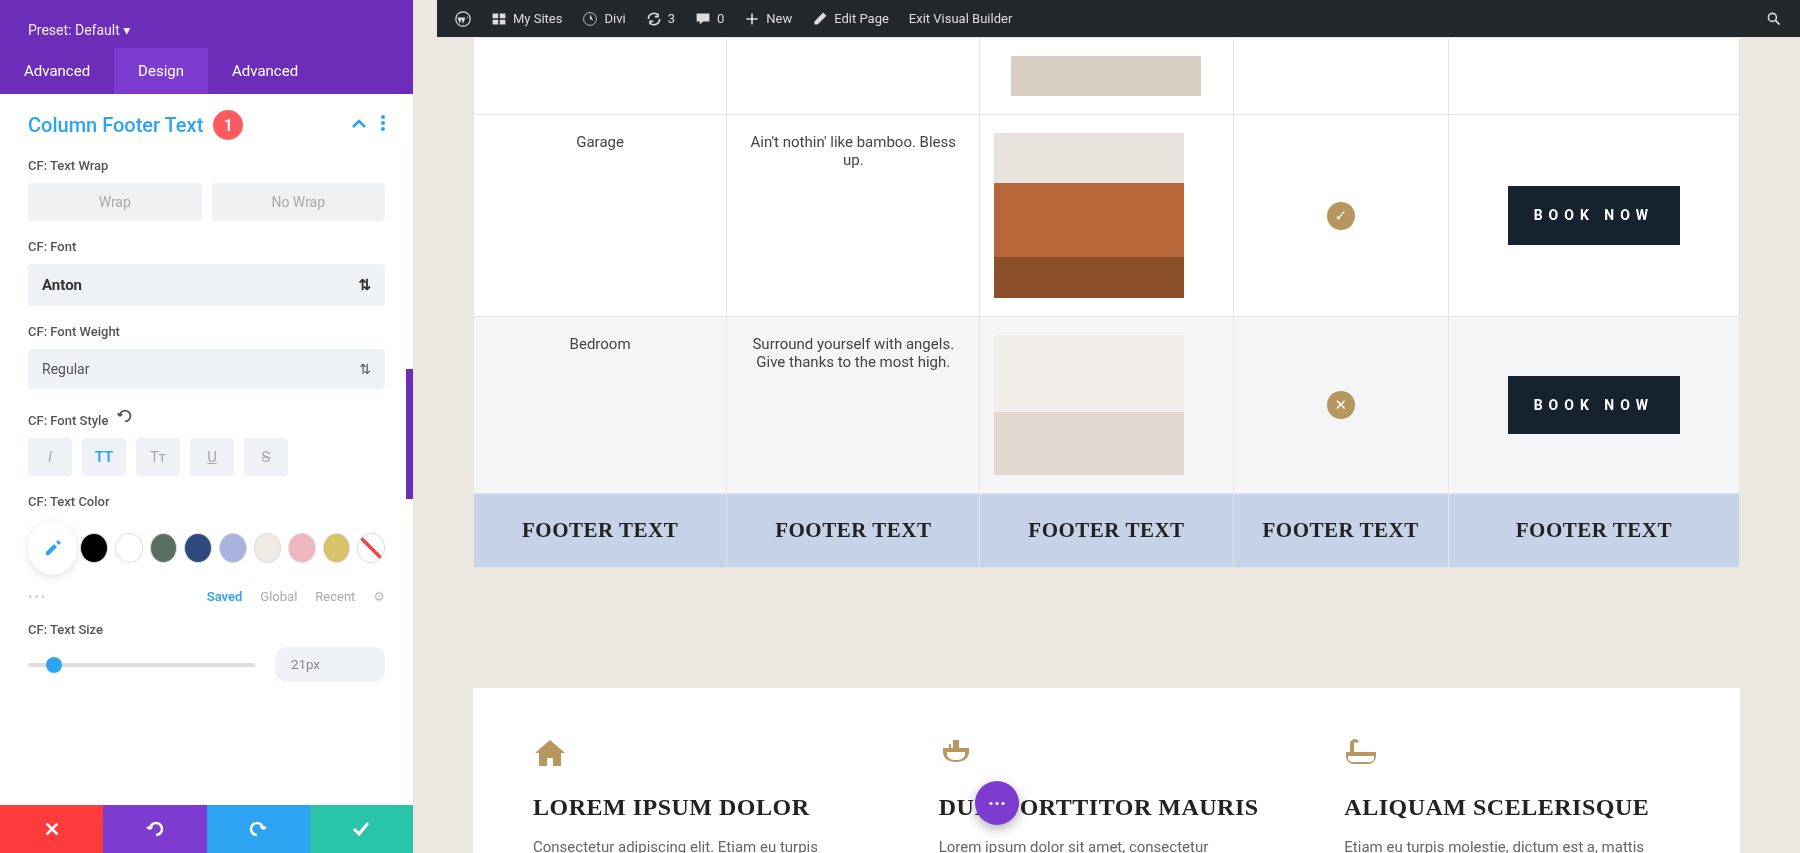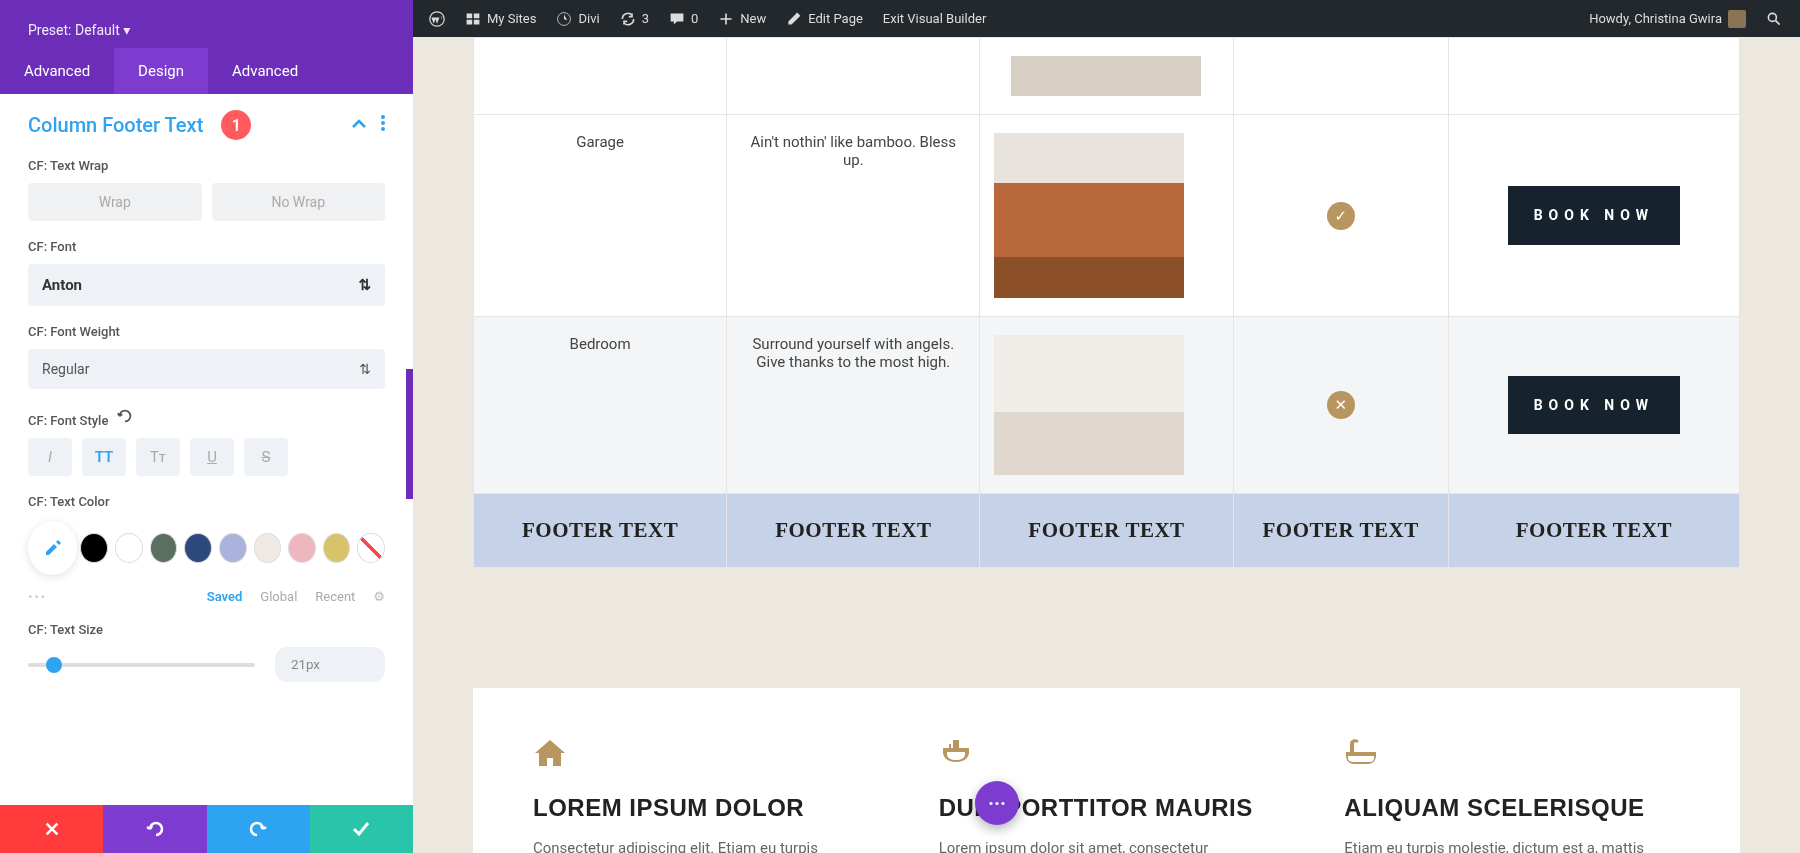--- a/index.html
+++ b/index.html
@@ -1,33 +1,33 @@
 <!DOCTYPE html>
 <html><head>
 <meta charset="utf-8">
 <style>
 *{box-sizing:border-box;margin:0;padding:0;font-family:-apple-system,BlinkMacSystemFont,"Segoe UI",Roboto,sans-serif}
 body{background:#ede8df;overflow:hidden;width:1800px;height:853px;position:relative}
 
-.admin-bar{position:absolute;top:0;left:411px;right:0;height:37px;background:#23282d;color:#ddd;display:flex;align-items:center;font-size:13px;padding:0 8px}
+.admin-bar{position:absolute;top:0;left:437px;right:0;height:37px;background:#23282d;color:#ddd;display:flex;align-items:center;font-size:13px;padding:0 8px}
 .admin-bar .item{display:flex;align-items:center;gap:6px;padding:0 10px;cursor:pointer;height:100%}
 .admin-bar .spacer{flex:1}
 .admin-bar .avatar{width:18px;height:18px;background:#8b7355;border-radius:2px}
 .ab-icon{width:16px;height:16px;display:inline-block}
 
 .panel{width:413px;height:100%;background:#fff;position:absolute;left:0;top:0;display:flex;flex-direction:column}
 .panel-header{background:#6c2eb9;color:#fff;padding:18px 28px 10px}
 .panel-title{font-size:22px;font-weight:600;display:flex;align-items:center;justify-content:space-between}
 .panel-title-icons{display:flex;gap:22px;font-size:15px}
 .preset{font-size:14px;margin-top:4px;opacity:.9}
 .tabs{display:flex;background:#6c2eb9}
 .tab{padding:14px 24px;color:#fff;font-size:15px;cursor:pointer}
 .tab.active{background:#7e3bd0}
 .panel-body{flex:1;overflow-y:auto;padding:16px 28px 20px;position:relative}
-.section-head{display:flex;align-items:center;gap:18px;margin-bottom:18px}
+.section-head{display:flex;align-items:center;gap:10px;margin-bottom:18px}
 .section-title{color:#2ea3f2;font-size:20px;font-weight:500}
 .badge{background:#ff5a5f;color:#fff;width:30px;height:30px;border-radius:50%;display:flex;align-items:center;justify-content:center;font-weight:600}
 .section-head-icons{margin-left:auto;display:flex;gap:14px;color:#2ea3f2}
 .field-label{font-size:13px;color:#555;margin:18px 0 10px;font-weight:500}
 .btn-group{display:flex;gap:10px}
 .btn-toggle{flex:1;background:#f0f1f3;border:none;padding:11px;border-radius:4px;color:#aaa;font-size:14px;cursor:pointer}
 .select{width:100%;background:#eef1f5;border:none;padding:12px 14px;border-radius:4px;font-size:14px;color:#555;display:flex;justify-content:space-between;align-items:center;cursor:pointer}
 .select.anton{font-family:Impact,sans-serif;font-weight:700;font-size:15px;color:#333}
 .style-btns{display:flex;gap:10px}
 .style-btn{width:44px;height:38px;background:#eef1f5;border:none;border-radius:4px;color:#aaa;font-size:15px;cursor:pointer;display:flex;align-items:center;justify-content:center}
@@ -52,21 +52,21 @@
 .table td.center{vertical-align:middle}
 .img-cell{width:190px;height:165px;background:#d4c8bb}
 .img-cell.img2{height:140px;background:#ece8e3}
 .check{width:28px;height:28px;border-radius:50%;background:#b8965f;display:inline-flex;align-items:center;justify-content:center;color:#fff}
 .cross{width:28px;height:28px;border-radius:50%;background:#b8965f;display:inline-flex;align-items:center;justify-content:center;color:#fff}
 .book-btn{background:#16232e;color:#fff;padding:18px 26px;font-size:14px;font-weight:700;letter-spacing:6px;line-height:1.6;display:inline-block}
 .footer-row td{background:#c5d2e8;font-family:Liberation Serif, serif;font-weight:700;font-size:21px;letter-spacing:.5px;color:#222;padding:24px}
 .blurbs{background:#fff;margin-top:120px;padding:50px 60px;display:flex;gap:70px}
 .blurb{flex:1}
 .blurb-icon{color:#b8965f;font-size:32px;margin-bottom:18px}
-.blurb h3{font-family:Liberation Sans, sans-serif;font-size:24px;letter-spacing:.5px;margin-bottom:14px;color:#222}
+.blurb h3{font-family:Liberation Serif, serif;font-size:24px;letter-spacing:.5px;margin-bottom:14px;color:#222}
 .blurb p{font-size:15px;color:#666;line-height:1.7}
 .fab{position:absolute;left:975px;bottom:28px;width:44px;height:44px;border-radius:50%;background:#7e3bd0;color:#fff;display:flex;align-items:center;justify-content:center;box-shadow:0 4px 12px rgba(0,0,0,.3);font-size:20px;font-weight:700}
 .reset-icon{display:inline-flex;width:18px;height:18px;margin-left:8px}
 .img-partial{height:40px;width:190px;background:#d8cfc4;margin:0 auto}
 </style>
 </head>
 <body>
 
 <div class="admin-bar">
   <div class="item">
@@ -109,24 +109,20 @@
   <div class="item">
       <svg class="ab-icon" viewBox="0 0 20 20" fill="currentColor">
         <path d="M14 2l4 4L7 17H3v-4z"></path>
       </svg>
       <span>Edit Page</span>
     </div>
   <div class="item">
       <span>Exit Visual Builder</span>
     </div>
   <div class="spacer"></div>
-  <div class="item">
-      <span>Howdy, Christina Gwira</span>
-      <span class="avatar"></span>
-    </div>
   <div class="item">
       <svg class="ab-icon" viewBox="0 0 20 20" fill="none" stroke="currentColor" stroke-width="2">
         <circle cx="8" cy="8" r="5"></circle>
         <path d="M12 12l5 5"></path>
       </svg>
     </div>
 </div>
 
 <div class="panel">
   <div class="panel-header">

